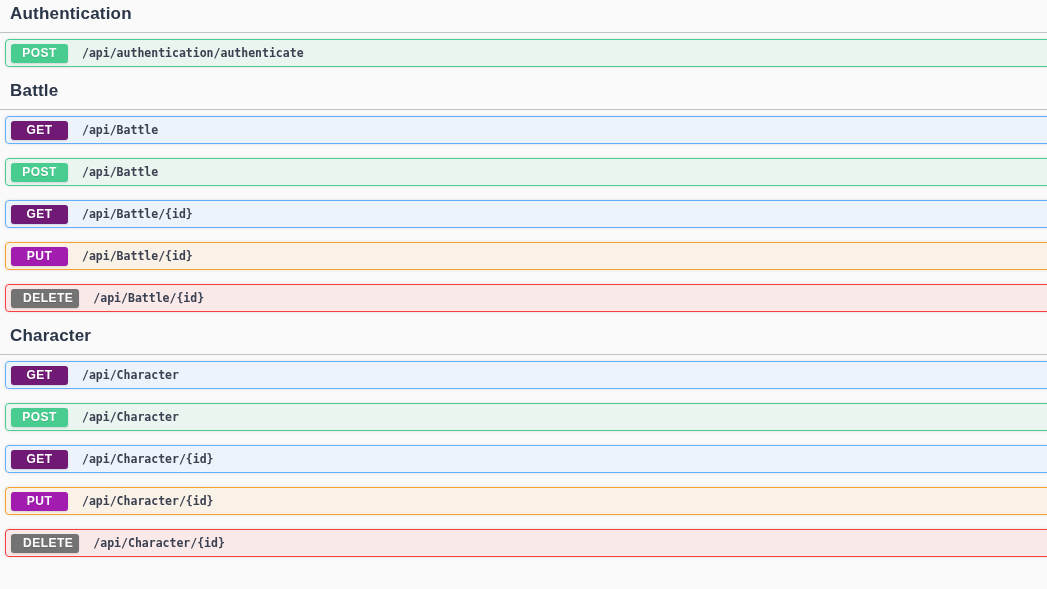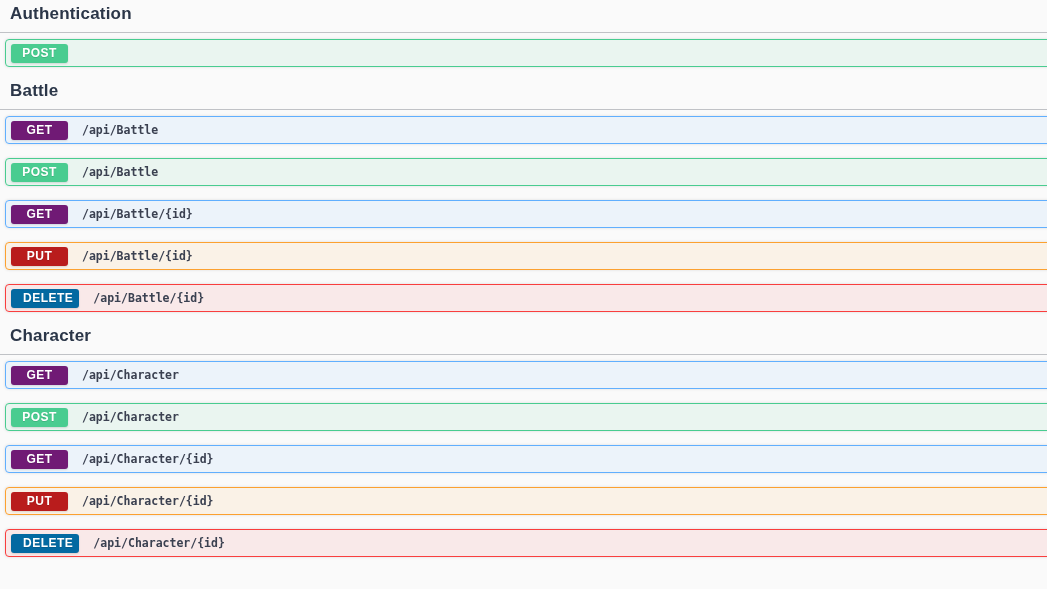--- a/index.html
+++ b/index.html
@@ -60,34 +60,35 @@
     font-size: 11.5px;
     font-weight: bold;
     color: #3b4151;
   }
   
   .opblock.get    { border-color: #61affe; background: rgba(97,175,254,.09); }
   .opblock.get    .method-badge { background: #701a75; }
   .opblock.post   { border-color: #49cc90; background: rgba(73,204,144,.09); }
   .opblock.post   .method-badge { background: #49cc90; }
   .opblock.put    { border-color: #fca130; background: rgba(252,161,48,.09); }
-  .opblock.put    .method-badge { background: #b91c1c; }
+  .opblock.put    .method-badge { background: #a21caf; }
   .opblock.delete { border-color: #f93e3e; background: rgba(249,62,62,.09); }
-  .opblock.delete .method-badge { background: #0369a1; padding-left: 12px; }
+  .opblock.delete .method-badge { background: #737373; padding-left: 12px; }
 </style>
 </head>
 <body>
 
 <div class="api-docs">
 
   <section class="tag-section">
     <h3 class="tag-title">Authentication</h3>
     <div class="operations">
       <div class="opblock post">
         <span class="method-badge">POST</span>
+        <span class="endpoint-path">/api/authentication/authenticate</span>
       </div>
     </div>
   </section>
 
   <section class="tag-section">
     <h3 class="tag-title">Battle</h3>
     <div class="operations">
       <div class="opblock get">
         <span class="method-badge">GET</span>
         <span class="endpoint-path">/api/Battle</span>

